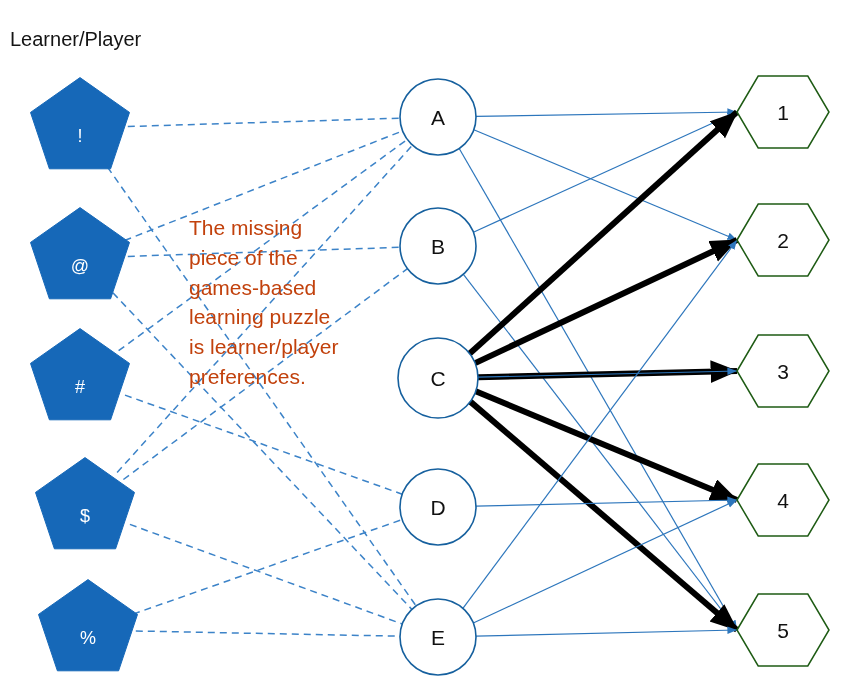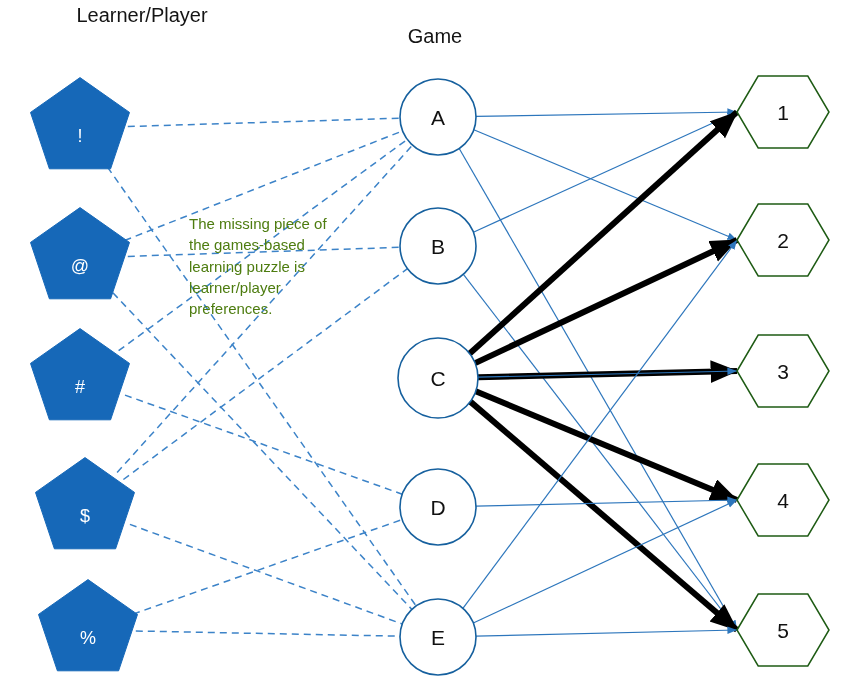--- a/index.html
+++ b/index.html
@@ -16,31 +16,31 @@
 
   .col-heading{
     position:absolute;
     font-size:20px;
     font-weight:400;
     color:#141414;
     line-height:1.15;
     text-align:center;
     white-space:pre-line;
   }
-  #heading-learner{left:10px;top:4px;width:200px;text-align:center;margin-left:32px;}
+  #heading-learner{left:10px;top:28px;width:200px;text-align:left;}
   #heading-game{left:370px;top:25px;width:130px;}
   #heading-objective{left:715px;top:6px;width:140px;}
 
   .callout{
     position:absolute;
     left:189px;top:213px;
     width:152px;
-    font-size:15px;
+    font-size:21px;
     line-height:1.42;
-    color:#4d7c0f;
+    color:#c2410c;
     font-weight:400;
   }
 
   .node-label{
     font-family:"Liberation Sans", sans-serif;
     font-size:21px;
     fill:#111111;
     text-anchor:middle;
     dominant-baseline:central;
   }
@@ -59,21 +59,20 @@
     dominant-baseline:central;
   }
 </style>
 </head>
 <body>
 
 <div id="stage">
 
   <div class="col-heading" id="heading-learner">Learner/Player</div>
 
-  <div class="col-heading" id="heading-game">Game</div>
 
 
   <svg id="diagram" viewBox="0 0 854 698" xmlns="http://www.w3.org/2000/svg">
     <defs>
       <marker id="arrow-thin" markerWidth="9" markerHeight="9" refX="8" refY="3.2" orient="auto" markerUnits="strokeWidth">
         <path d="M0,0 L8,3.2 L0,6.4 z" fill="#2D76BC"></path>
       </marker>
       <marker id="arrow-thick" markerWidth="5.2" markerHeight="5.2" refX="4.4" refY="1.9" orient="auto" markerUnits="strokeWidth">
         <path d="M0,0 L4.6,1.9 L0,3.8 z" fill="#000000"></path>
       </marker>

